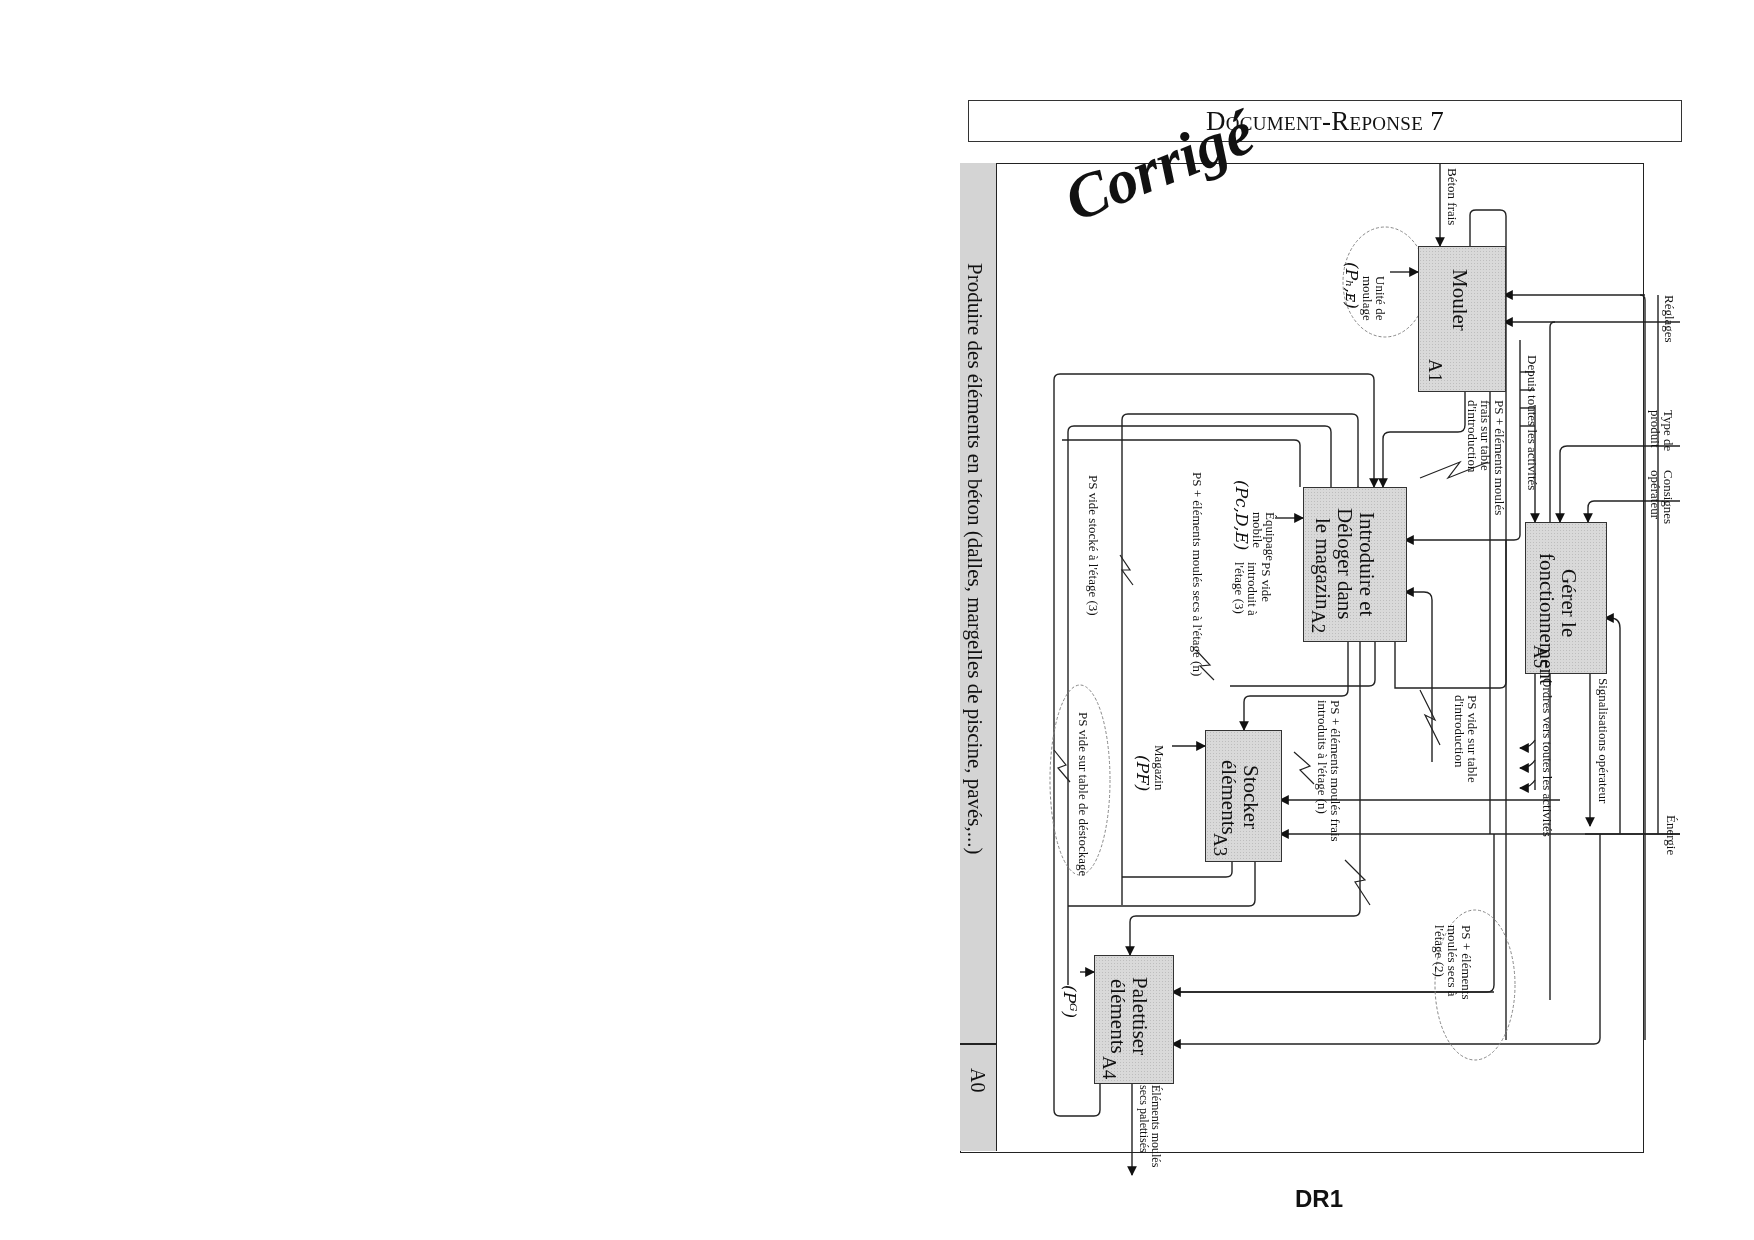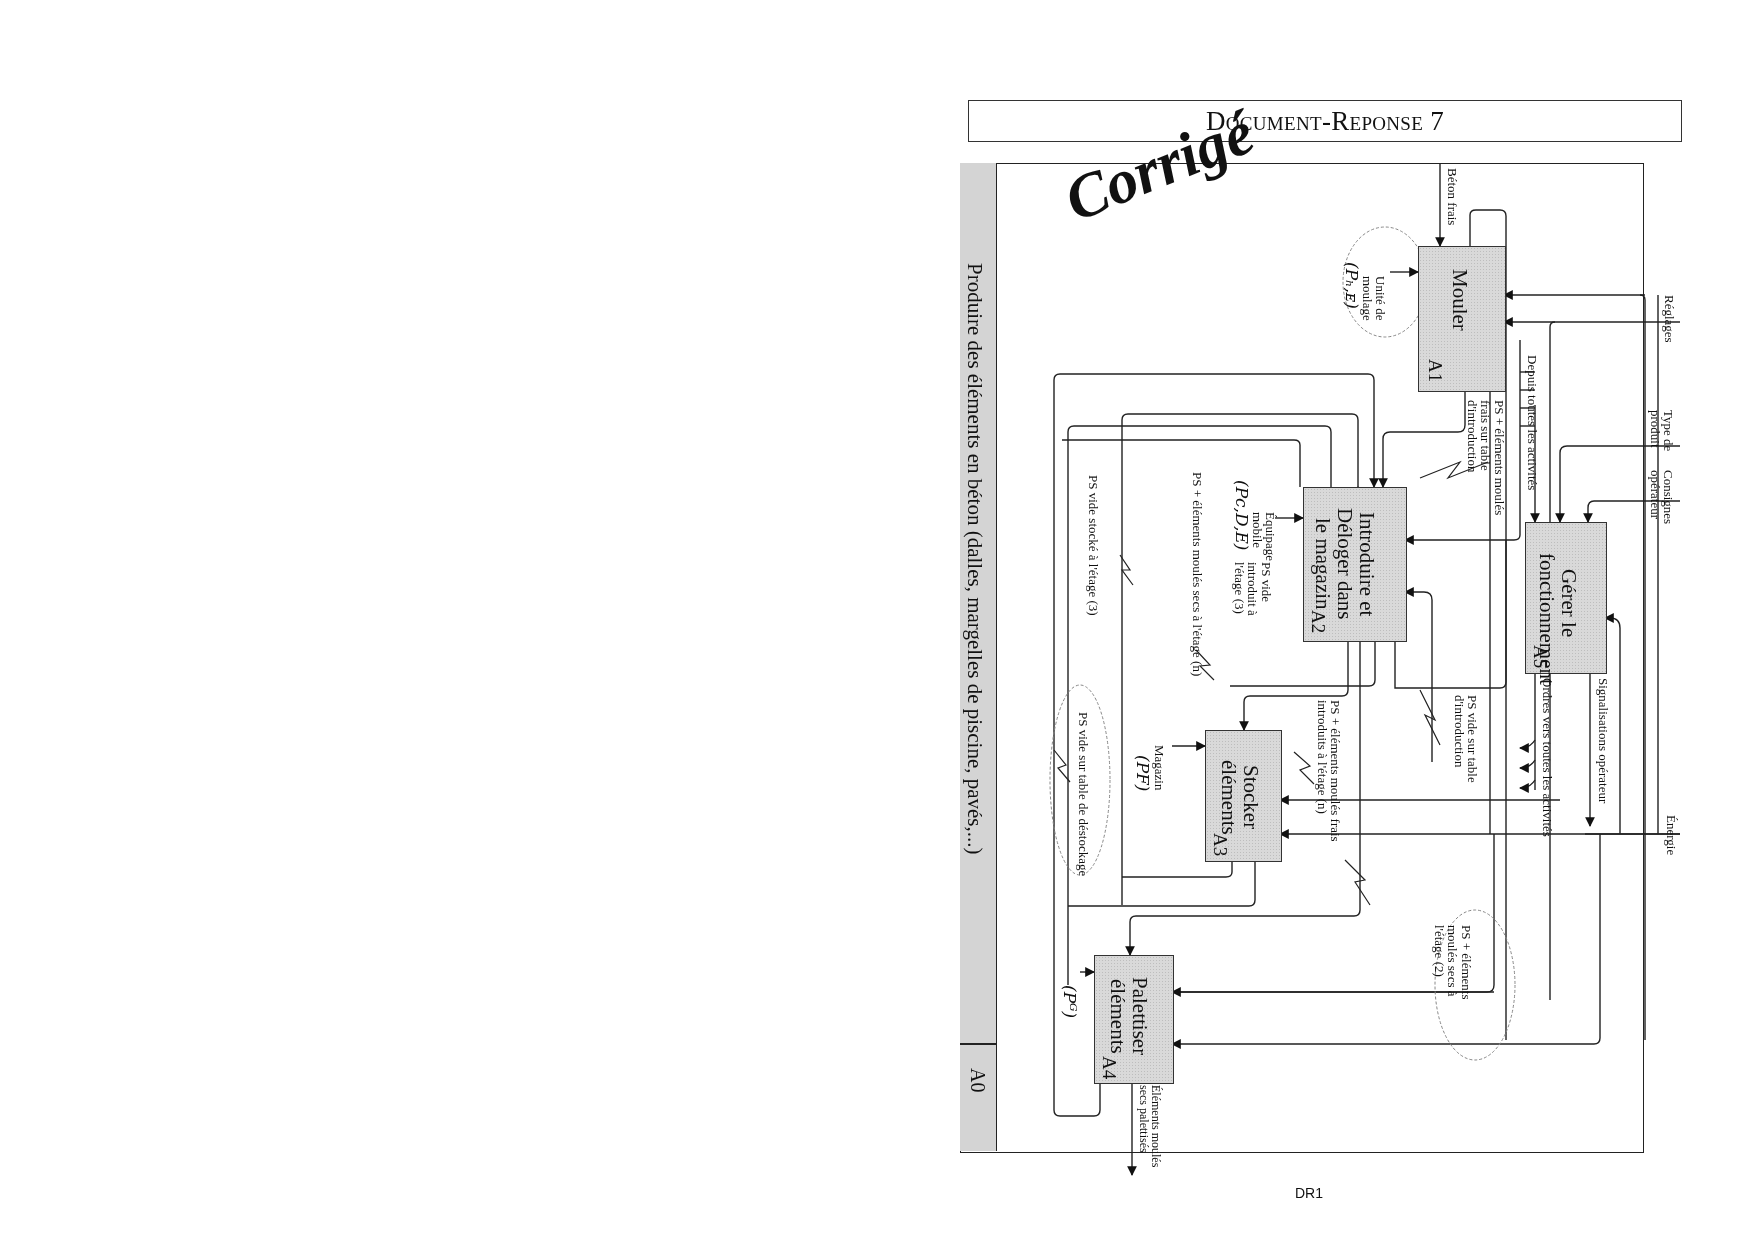--- a/index.html
+++ b/index.html
@@ -18,21 +18,21 @@
   #side-band .node { position:absolute; left:7px; top:905px; font-size:20px; }
   .box { position:absolute; background:#d9d9d9; border:1.5px solid #333;
          background-image: radial-gradient(#bdbdbd 0.6px, transparent 0.7px);
          background-size:3px 3px; }
   .box .lbl { position:absolute; font-size:21px; text-align:center; }
   .box .id { position:absolute; font-size:19px; }
   .lab { position:absolute; font-size:13px; }
   #corrige { left:1055px; top:170px; font-size:62px; font-weight:bold; font-style:italic;
              transform:rotate(-22deg); transform-origin:left top; }
   #dr1 { left:1295px; top:1185px; font-family:"Liberation Sans",sans-serif;
-         font-weight:normal; font-size:14px; }
+         font-weight:bold; font-size:24px; }
   svg#wires { position:absolute; left:0; top:0; }
   .hand { position:absolute; font-family:"DejaVu Serif",serif; font-style:italic; font-size:17px; }
 </style>
 </head>
 <body>
 
 <div id="header-box" class="abs">
   <span>Document-Reponse 7</span>
 </div>
 

